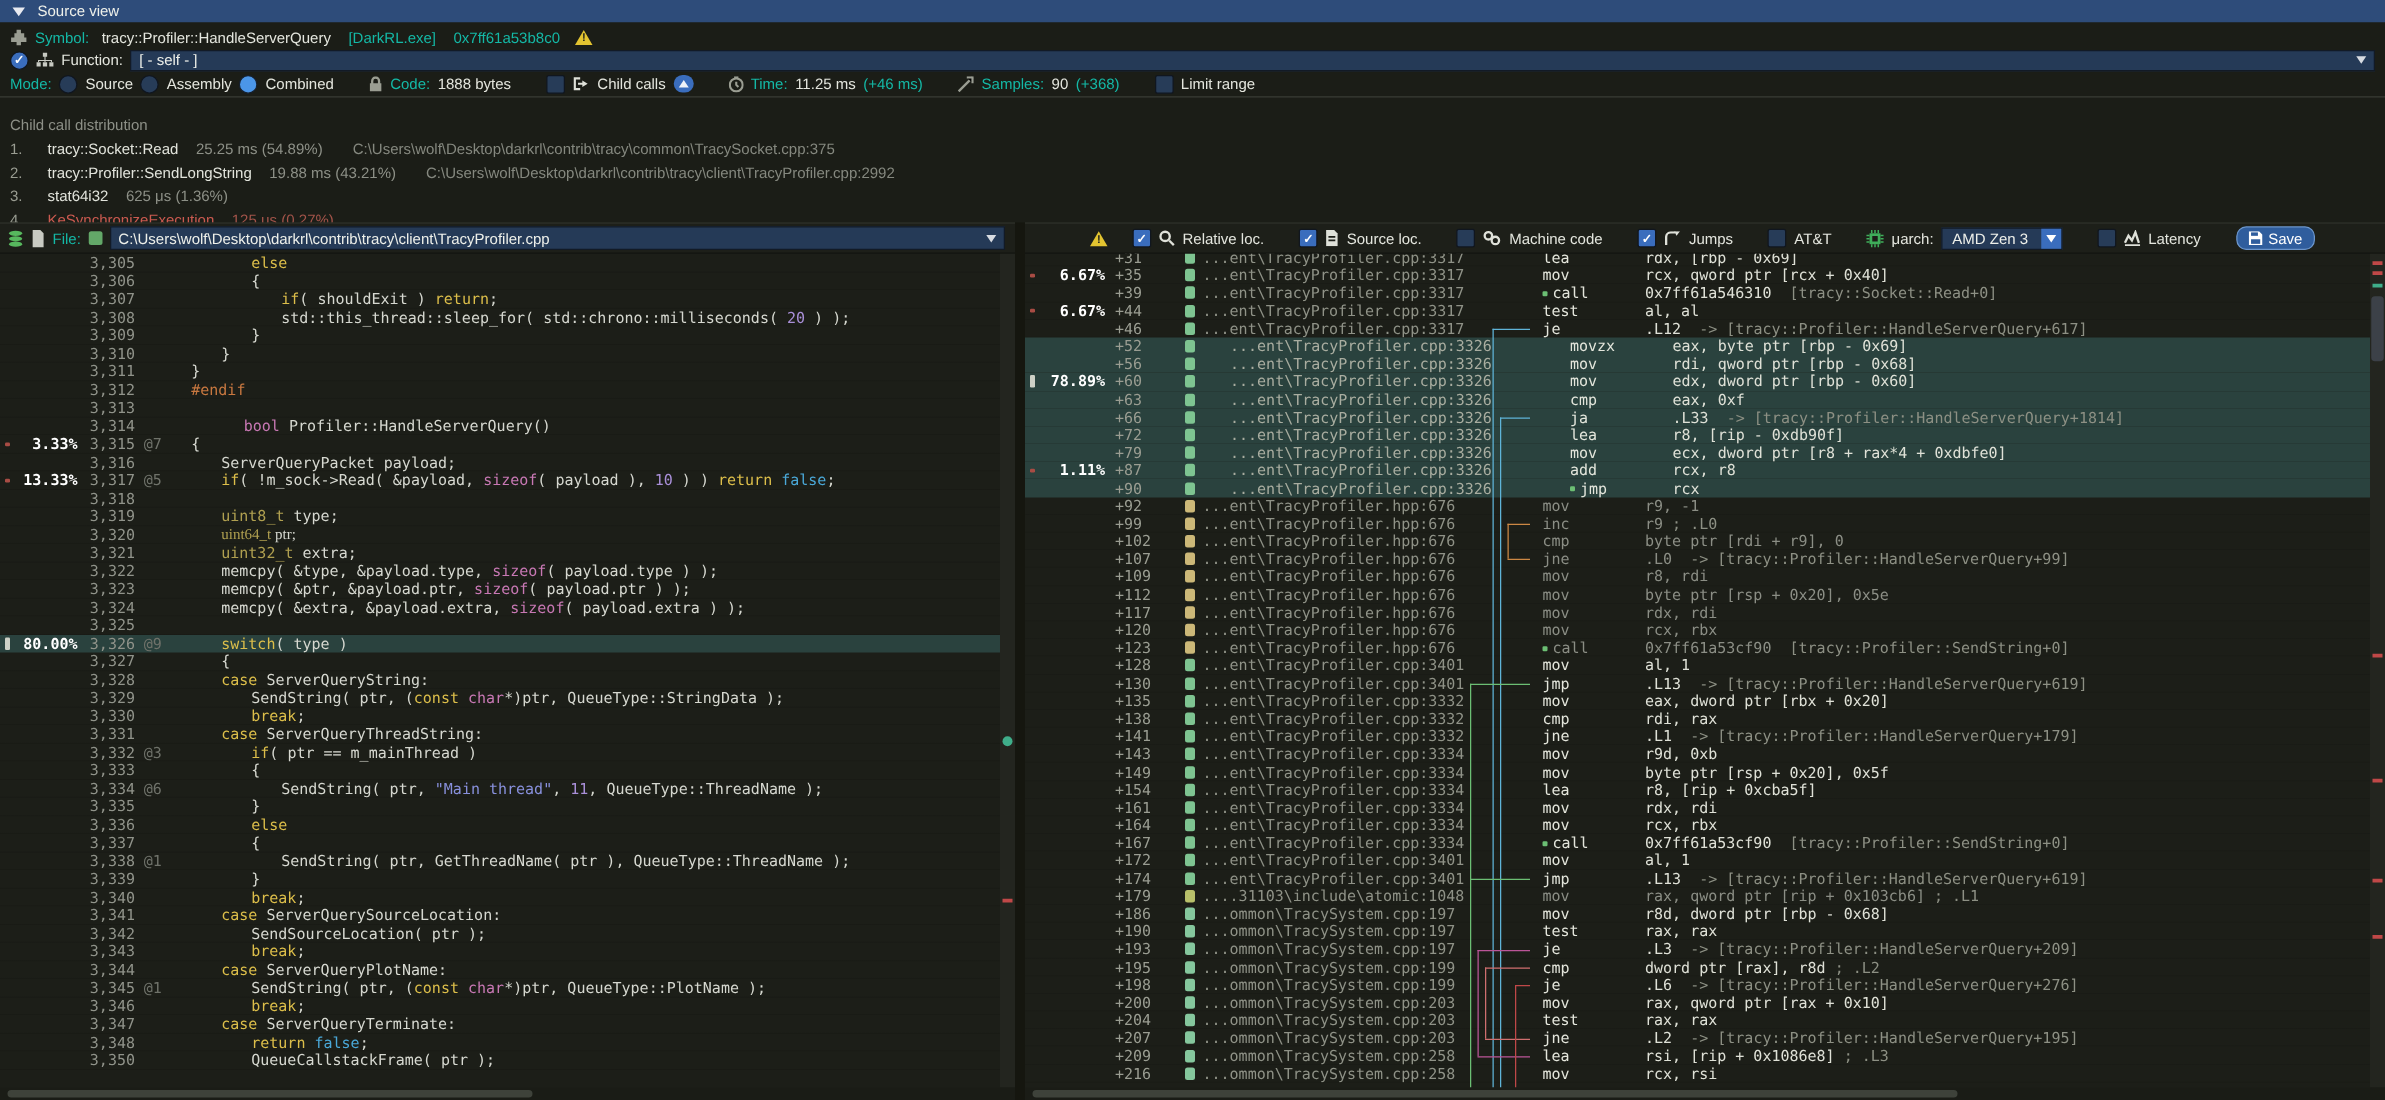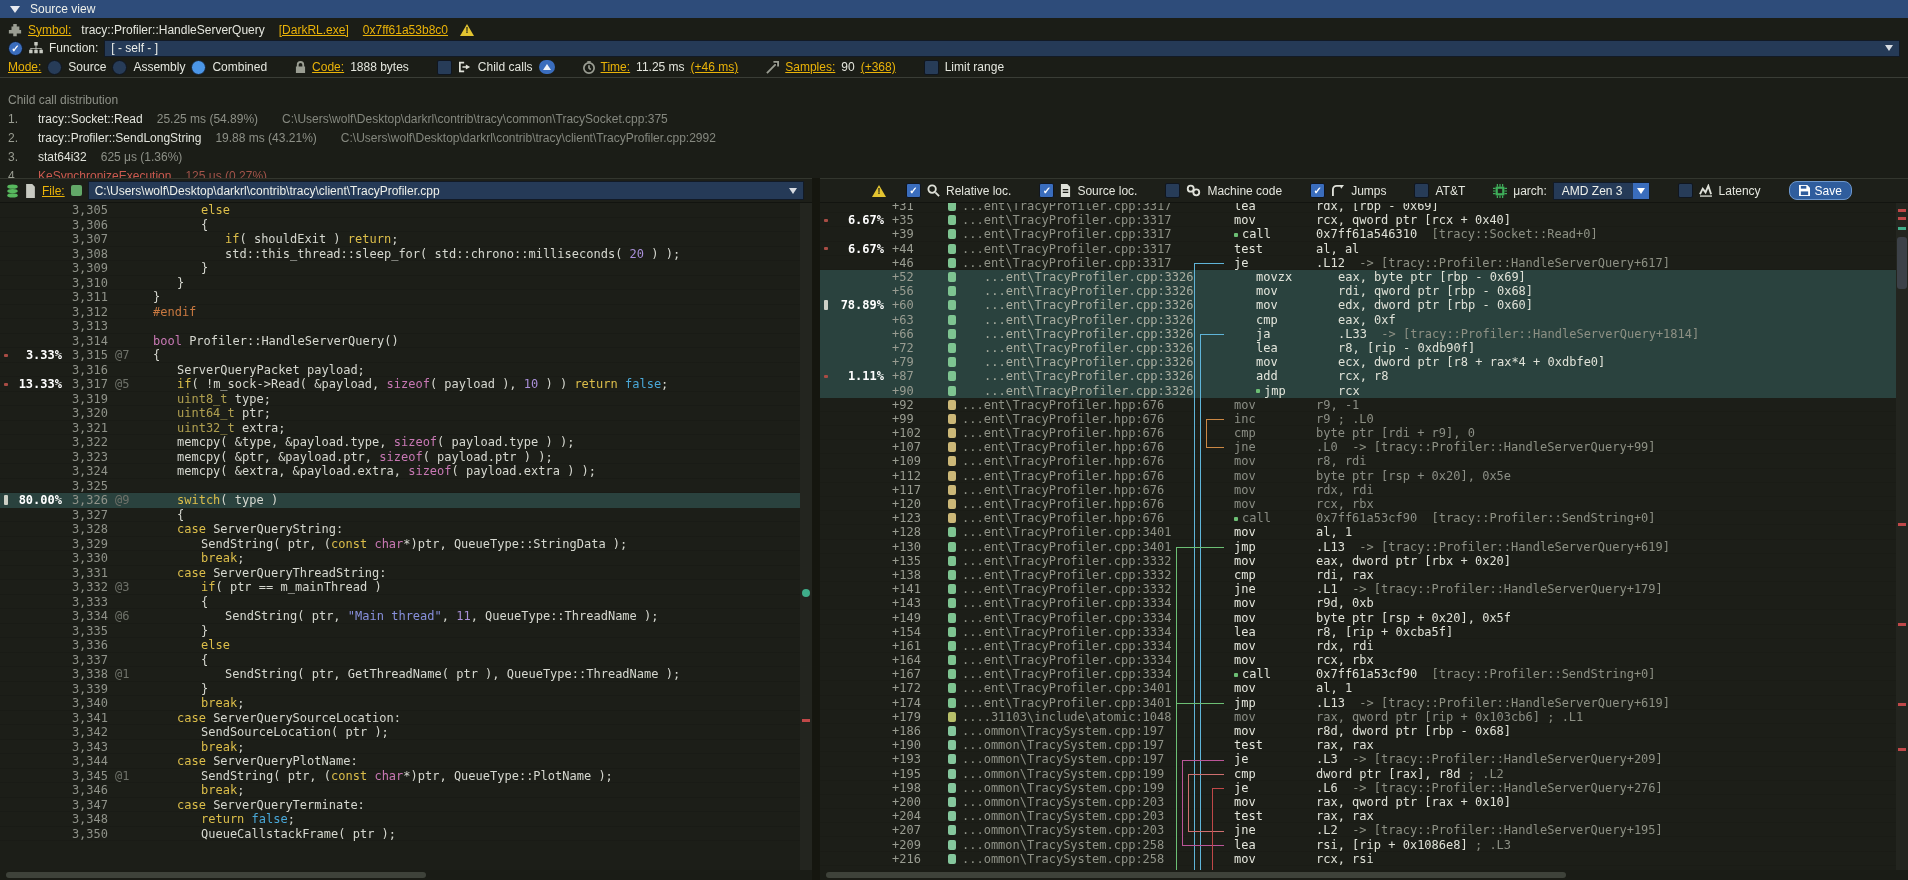--- a/index.html
+++ b/index.html
@@ -11,21 +11,21 @@
             display:flex;align-items:center;padding-left:10px;gap:10px;}
   #titlebar .ttext{color:#eef0ea;font-size:12px;}
   .tri-down{width:0;height:0;border-left:5px solid transparent;border-right:5px solid transparent;border-top:7px solid #e8eaf0;}
 
   
   #hdr{position:absolute;left:0;top:18px;right:0;height:160px;background:#1b1d17;}
   .hrow{display:flex;align-items:center;gap:6px;padding:0 8px;}
   #symrow{height:19px;margin-top:2px;}
   #fnrow{height:18px;}
   #moderow{height:20px;border-bottom:1px solid #3a3d36;}
-  .glabel{color:#eab308;text-decoration:underline;}
+  .glabel{color:#14b8a6;}
   .wlabel{color:#e4e6de;}
   .warn{width:0;height:0;border-left:7px solid transparent;border-right:7px solid transparent;
         border-bottom:12px solid #e3c430;position:relative;display:inline-block;}
   .warn::after{content:"!";position:absolute;left:-1.5px;top:1px;color:#22231c;font-weight:bold;font-size:9px;}
   .cb{width:13px;height:13px;border-radius:2px;background:#273c58;border:1px solid #10161f;
       display:inline-flex;align-items:center;justify-content:center;flex:none;}
   .cb.on{background:#3a6dbd;}
   .cb.on::after{content:"✓";color:#fff;font-size:10px;font-weight:bold;}
   .cb.round{border-radius:50%;}
   .radio{width:13px;height:13px;border-radius:50%;background:#273c58;border:1px solid #10161f;flex:none;position:relative;}
@@ -240,26 +240,27 @@
   <div id="src-body">
       <div class="srow"><span class="sbar"></span><span class="spct"></span><span class="snum">3,305</span><span class="stag"></span><span class="scode" style="padding-left: 56px;"><span class="sk">else</span></span></div>
       <div class="srow"><span class="sbar"></span><span class="spct"></span><span class="snum">3,306</span><span class="stag"></span><span class="scode" style="padding-left: 56px;"><span class="sw">{</span></span></div>
       <div class="srow"><span class="sbar"></span><span class="spct"></span><span class="snum">3,307</span><span class="stag"></span><span class="scode" style="padding-left: 80px;"><span class="sk">if</span><span class="sw">( shouldExit ) </span><span class="sk">return</span><span class="sw">;</span></span></div>
       <div class="srow"><span class="sbar"></span><span class="spct"></span><span class="snum">3,308</span><span class="stag"></span><span class="scode" style="padding-left: 80px;"><span class="sw">std::this_thread::sleep_for( std::chrono::milliseconds( </span><span class="sn">20</span><span class="sw"> ) );</span></span></div>
       <div class="srow"><span class="sbar"></span><span class="spct"></span><span class="snum">3,309</span><span class="stag"></span><span class="scode" style="padding-left: 56px;"><span class="sw">}</span></span></div>
       <div class="srow"><span class="sbar"></span><span class="spct"></span><span class="snum">3,310</span><span class="stag"></span><span class="scode" style="padding-left: 32px;"><span class="sw">}</span></span></div>
       <div class="srow"><span class="sbar"></span><span class="spct"></span><span class="snum">3,311</span><span class="stag"></span><span class="scode" style="padding-left: 8px;"><span class="sw">}</span></span></div>
       <div class="srow"><span class="sbar"></span><span class="spct"></span><span class="snum">3,312</span><span class="stag"></span><span class="scode" style="padding-left: 8px;"><span class="sp">#endif</span></span></div>
       <div class="srow"><span class="sbar"></span><span class="spct"></span><span class="snum">3,313</span><span class="stag"></span><span class="scode" style="padding-left: 8px;"></span></div>
-      <div class="srow"><span class="sbar"></span><span class="spct"></span><span class="snum">3,314</span><span class="stag"></span><span class="scode" style="padding-left: 8px;"><span class="st">bool</span><span class="sw"> Profiler::HandleServerQuery()</span></span></div>
+      <div class="srow"><span class="sbar"></span><span class="spct"></span><span class="snum">3,314</span><span class="stag"></span><span class="scode" style="padding-left: 8px; margin-left: 42px;"><span class="st">bool</span><span class="sw"> Profiler::HandleServerQuery()</span></span></div>
       <div class="srow"><span class="sbar"><i style="height: 3px; background: rgb(168, 76, 68);"></i></span><span class="spct">3.33%</span><span class="snum">3,315</span><span class="stag">@7</span><span class="scode" style="padding-left: 8px;"><span class="sw">{</span></span></div>
       <div class="srow"><span class="sbar"></span><span class="spct"></span><span class="snum">3,316</span><span class="stag"></span><span class="scode" style="padding-left: 32px;"><span class="sw">ServerQueryPacket payload;</span></span></div>
       <div class="srow"><span class="sbar"><i style="height: 3px; background: rgb(168, 76, 68);"></i></span><span class="spct">13.33%</span><span class="snum">3,317</span><span class="stag">@5</span><span class="scode" style="padding-left: 32px;"><span class="sk">if</span><span class="sw">( !m_sock-&gt;Read( &amp;payload, </span><span class="st">sizeof</span><span class="sw">( payload ), </span><span class="sn">10</span><span class="sw"> ) ) </span><span class="sk">return</span><span class="sw"> </span><span class="sb">false</span><span class="sw">;</span></span></div>
+      <div class="srow"><span class="sbar"></span><span class="spct"></span><span class="snum">3,318</span><span class="stag"></span><span class="scode" style="padding-left: 8px;"></span></div>
       <div class="srow"><span class="sbar"></span><span class="spct"></span><span class="snum">3,319</span><span class="stag"></span><span class="scode" style="padding-left: 32px;"><span class="so">uint8_t</span><span class="sw"> type;</span></span></div>
-      <div class="srow"><span class="sbar"></span><span class="spct"></span><span class="snum">3,320</span><span class="stag"></span><span class="scode" style="padding-left: 32px;"><span class="so">uint64_t</span><span class="sw"> ptr;</span></span></div>
+      <div class="srow"><span class="sbar"></span><span class="spct"></span><span class="snum">3,320</span><span class="stag"></span><span class="scode" style="padding-left: 32px; font-family: Liberation Serif, serif;"><span class="so">uint64_t</span><span class="sw"> ptr;</span></span></div>
       <div class="srow"><span class="sbar"></span><span class="spct"></span><span class="snum">3,321</span><span class="stag"></span><span class="scode" style="padding-left: 32px;"><span class="so">uint32_t</span><span class="sw"> extra;</span></span></div>
       <div class="srow"><span class="sbar"></span><span class="spct"></span><span class="snum">3,322</span><span class="stag"></span><span class="scode" style="padding-left: 32px;"><span class="sw">memcpy( &amp;type, &amp;payload.type, </span><span class="st">sizeof</span><span class="sw">( payload.type ) );</span></span></div>
       <div class="srow"><span class="sbar"></span><span class="spct"></span><span class="snum">3,323</span><span class="stag"></span><span class="scode" style="padding-left: 32px;"><span class="sw">memcpy( &amp;ptr, &amp;payload.ptr, </span><span class="st">sizeof</span><span class="sw">( payload.ptr ) );</span></span></div>
       <div class="srow"><span class="sbar"></span><span class="spct"></span><span class="snum">3,324</span><span class="stag"></span><span class="scode" style="padding-left: 32px;"><span class="sw">memcpy( &amp;extra, &amp;payload.extra, </span><span class="st">sizeof</span><span class="sw">( payload.extra ) );</span></span></div>
       <div class="srow"><span class="sbar"></span><span class="spct"></span><span class="snum">3,325</span><span class="stag"></span><span class="scode" style="padding-left: 8px;"></span></div>
       <div class="srow hl"><span class="sbar"><i style="height: 10px; background: rgb(205, 208, 198);"></i></span><span class="spct">80.00%</span><span class="snum">3,326</span><span class="stag">@9</span><span class="scode" style="padding-left: 32px;"><span class="sk">switch</span><span class="sw">( type )</span></span></div>
       <div class="srow"><span class="sbar"></span><span class="spct"></span><span class="snum">3,327</span><span class="stag"></span><span class="scode" style="padding-left: 32px;"><span class="sw">{</span></span></div>
       <div class="srow"><span class="sbar"></span><span class="spct"></span><span class="snum">3,328</span><span class="stag"></span><span class="scode" style="padding-left: 32px;"><span class="sk">case</span><span class="sw"> ServerQueryString:</span></span></div>
       <div class="srow"><span class="sbar"></span><span class="spct"></span><span class="snum">3,329</span><span class="stag"></span><span class="scode" style="padding-left: 56px;"><span class="sw">SendString( ptr, (</span><span class="sk">const</span><span class="sw"> </span><span class="st">char</span><span class="sw">*)ptr, QueueType::StringData );</span></span></div>
       <div class="srow"><span class="sbar"></span><span class="spct"></span><span class="snum">3,330</span><span class="stag"></span><span class="scode" style="padding-left: 56px;"><span class="sk">break</span><span class="sw">;</span></span></div>

